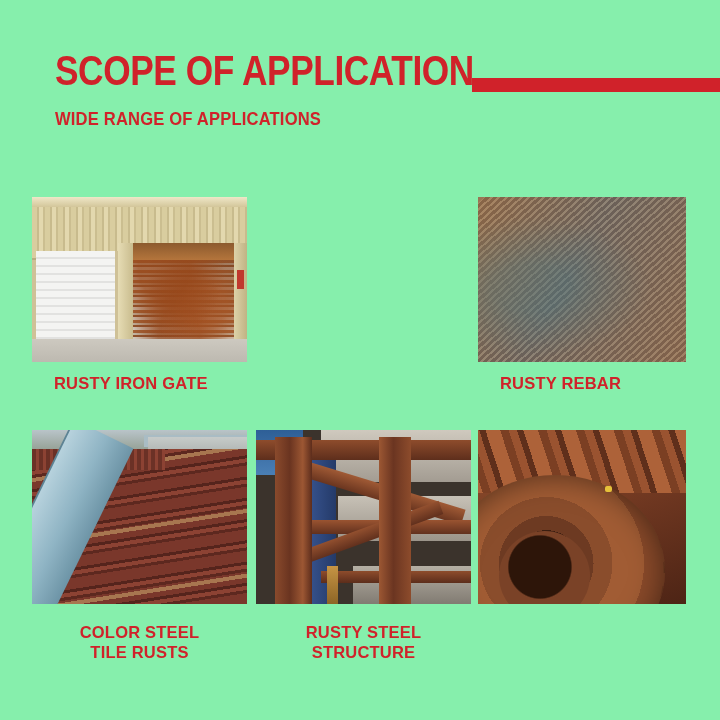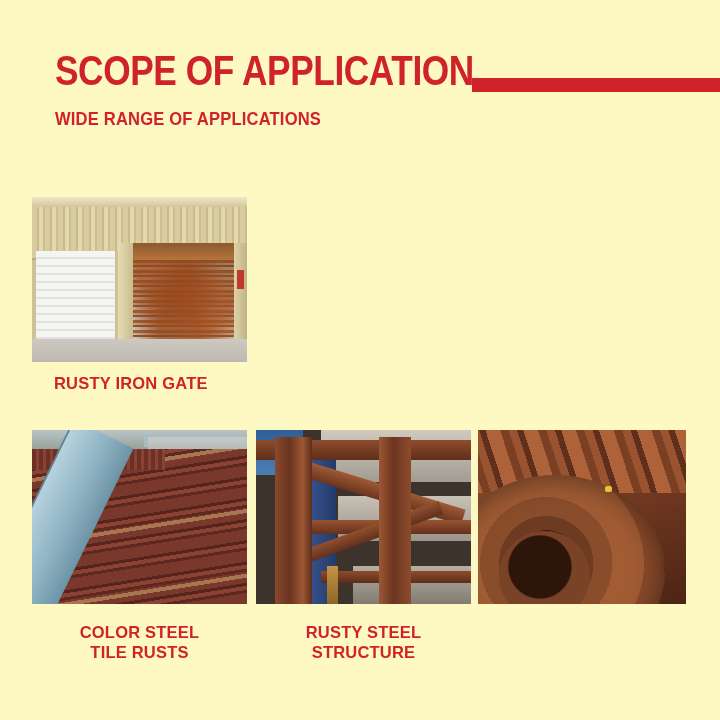--- a/index.html
+++ b/index.html
@@ -2,21 +2,21 @@
 <html><head>
 <meta charset="utf-8">
 <style>
   * { margin:0; padding:0; box-sizing:border-box; }
   html,body {
     width:720px; height:720px;
     background:#ffffff;
     font-family:"Liberation Sans", sans-serif;
     overflow:hidden;
   }
-  .page { position:relative; width:720px; height:720px; background:#fef9c3; }
+  .page { position:relative; width:720px; height:720px; background:#86efac; }
 
   
   .header { position:absolute; left:0; top:48px; width:720px; height:50px; }
   .title {
     position:absolute; left:55px; top:0;
     font-family:"Liberation Sans Narrow","Liberation Sans", sans-serif;
     font-weight:bold; font-size:43px; line-height:44px;
     color:#D0222A; letter-spacing:-0.5px;
     transform:scaleX(0.82); transform-origin:left top;
     white-space:nowrap;
@@ -381,20 +381,28 @@
         <div class="rustdoor"></div>
         <div class="lintel"></div>
         <div class="rframe"></div>
         <div class="redbox"></div>
         <div class="ground"></div>
       </div>
       <div class="caption cap-r1">RUSTY IRON GATE</div>
     </div>
 
 
+    <div class="cell c3">
+      <div class="photo p3">
+        <div class="bars"></div>
+        <div class="ribs"></div>
+        <div class="tint"></div>
+      </div>
+      <div class="caption cap-r1">RUSTY REBAR</div>
+    </div>
 
     <div class="cell c4">
       <div class="photo p4">
         <div class="sky"></div>
         <div class="bg-roof"></div>
         <div class="bg-build"></div>
         <div class="roof"></div>
         <div class="far-roof"></div>
         <div class="ridge-edge"></div>
         <div class="ridge"></div>

